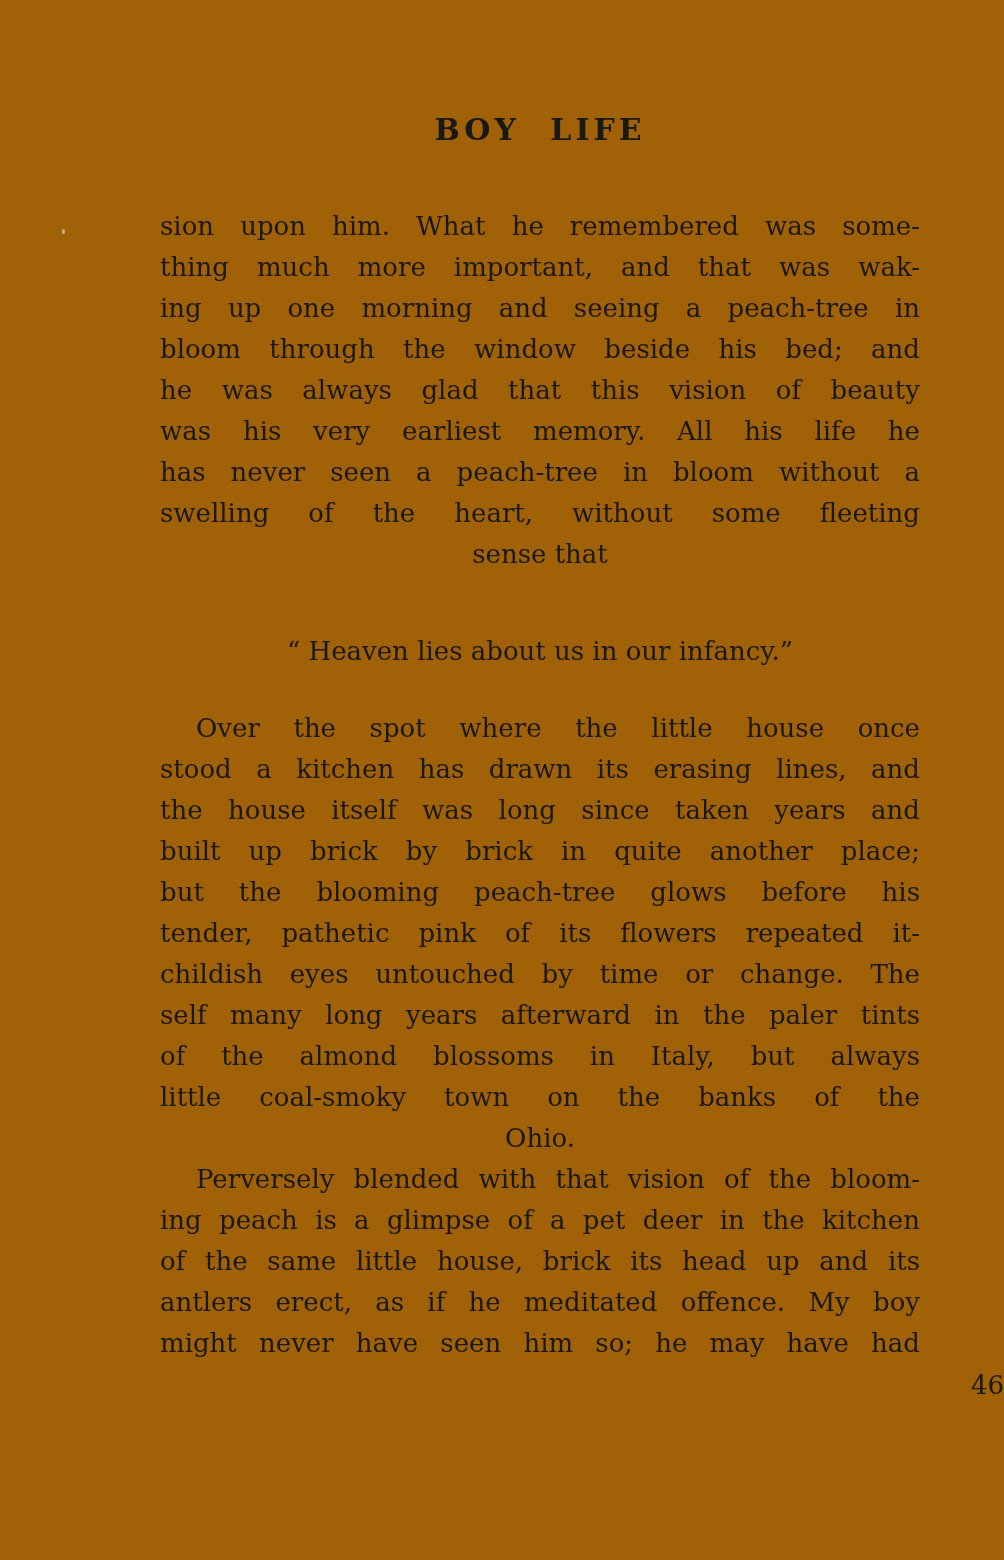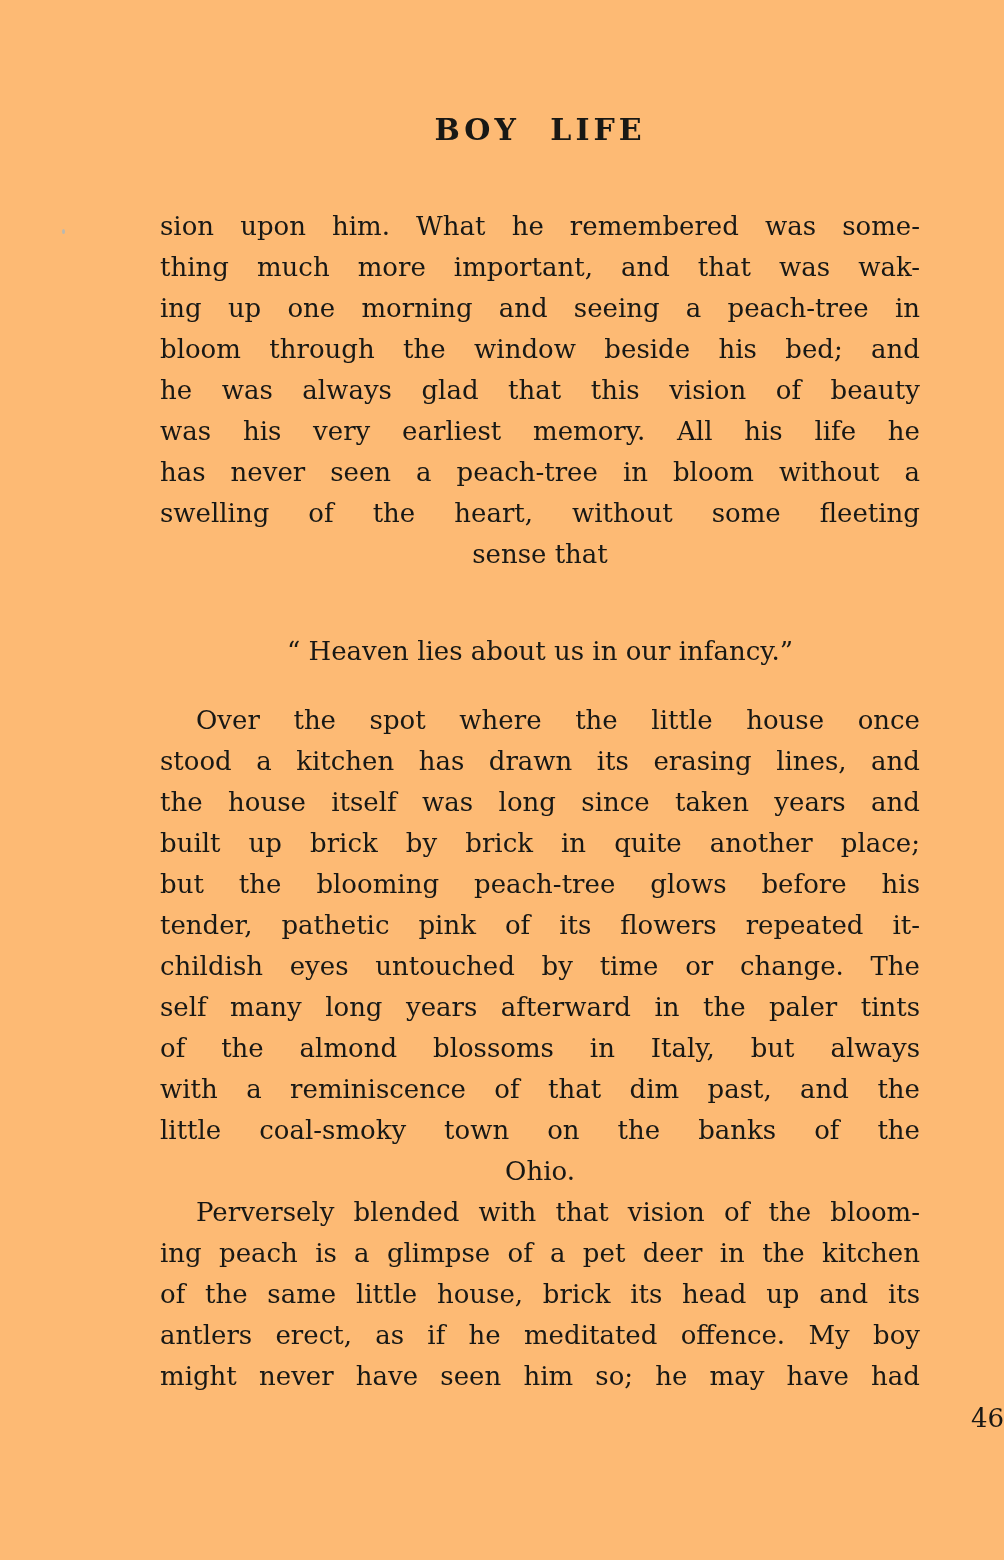--- a/index.html
+++ b/index.html
@@ -6,21 +6,21 @@
     margin: 0;
     padding: 0;
     background: #e9e9e5;
     font-family: "DejaVu Serif", serif;
   }
   .page {
     position: relative;
     width: 1004px;
     height: 1560px;
     margin: 0 auto;
-    background: #fdba74;
+    background: #a16207;
     color: #181815;
     box-sizing: border-box;
     padding: 112px 84px 0 160px;
     overflow: hidden;
   }
   .running-head {
     text-align: center;
     font-weight: bold;
     font-size: 30px;
     letter-spacing: 4px;
@@ -47,21 +47,21 @@
   .line.indent {
     text-indent: 36px;
   }
   .quote {
     margin-top: 56px;
     font-size: 26px;
     line-height: 41px;
     text-align: center;
   }
   .para-after-quote {
-    margin-top: 28px;
+    margin-top: 36px;
   }
   .page-number {
     margin: 6px -84px 0 -160px; 
     text-align: right;
     font-size: 26px;
     line-height: 30px;
   }
   .scan-speck {
     position: absolute;
     left: 62px;
@@ -98,21 +98,20 @@
   <div class="para para-after-quote">
     <div class="line indent">Over the spot where the little house once</div>
     <div class="line">stood a kitchen has drawn its erasing lines, and</div>
     <div class="line">the house itself was long since taken years and</div>
     <div class="line">built up brick by brick in quite another place;</div>
     <div class="line">but the blooming peach-tree glows before his</div>
     <div class="line">tender, pathetic pink of its flowers repeated it-</div>
     <div class="line">childish eyes untouched by time or change.  The</div>
     <div class="line">self many long years afterward in the paler tints</div>
     <div class="line">of the almond blossoms in Italy, but always</div>
-    <div class="line">with a reminiscence of that dim past, and the</div>
     <div class="line">little coal-smoky town on the banks of the</div>
     <div class="line flush">Ohio.</div>
   </div>
 
   <div class="para">
     <div class="line indent">Perversely blended with that vision of the bloom-</div>
     <div class="line">ing peach is a glimpse of a pet deer in the kitchen</div>
     <div class="line">of the same little house, brick its head up and its</div>
     <div class="line">antlers erect, as if he meditated offence.  My boy</div>
     <div class="line">might never have seen him so; he may have had</div>

